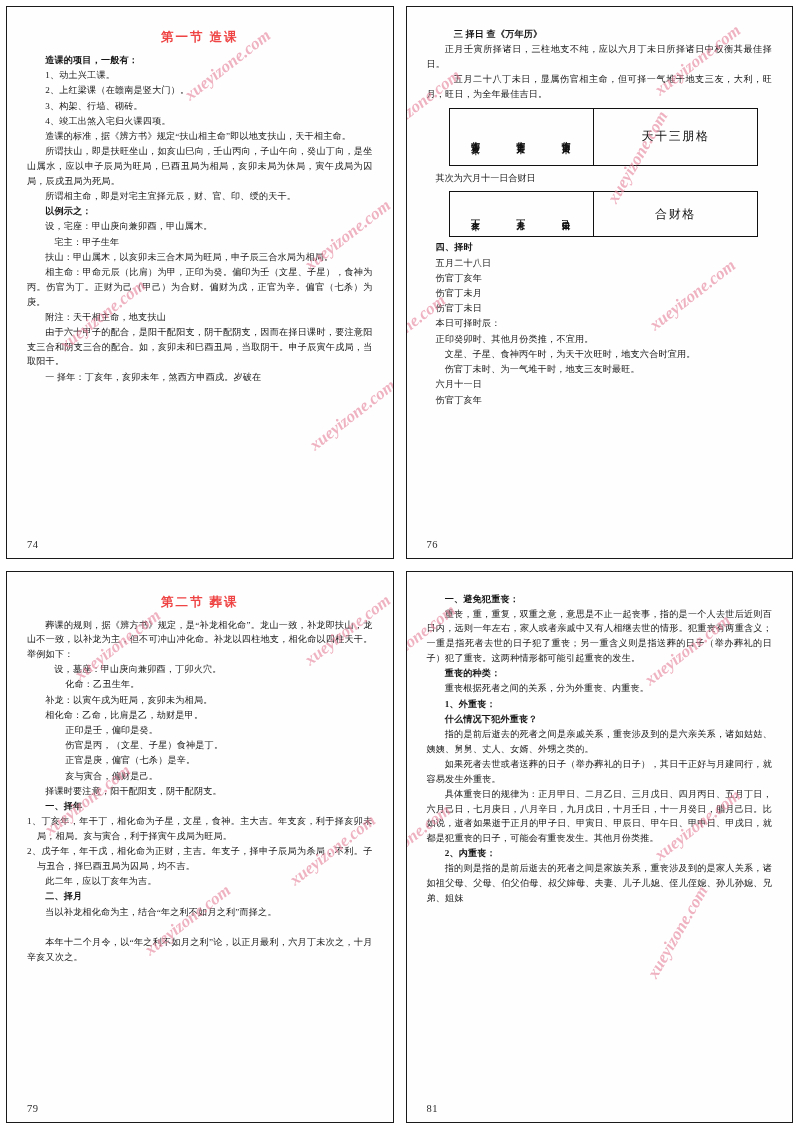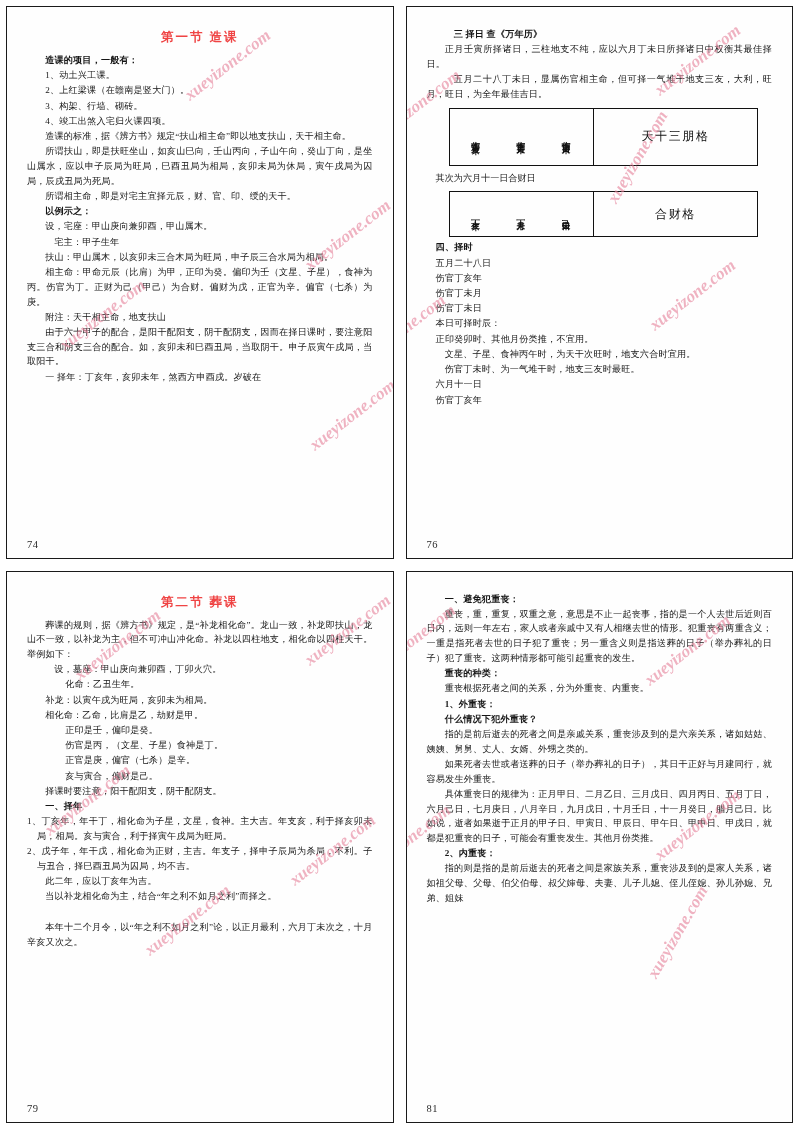--- a/index.html
+++ b/index.html
@@ -245,20 +245,21 @@
       <p class="p ind">相化命：乙命，比肩是乙，劫财是甲。</p>
       <p class="p ind4">正印是壬，偏印是癸。</p>
       <p class="p ind4">伤官是丙，（文星、子星）食神是丁。</p>
       <p class="p ind4">正官是庚，偏官（七杀）是辛。</p>
       <p class="p ind4">亥与寅合，偏财是己。</p>
       <p class="p ind">择课时要注意，阳干配阳支，阴干配阴支。</p>
       <p class="p ind b">一、择年</p>
       <p class="p ind hang">1、丁亥年，年干丁，相化命为子星，文星，食神。主大吉。年支亥，利于择亥卯未局，相局。亥与寅合，利于择寅午戌局为旺局。</p>
       <p class="p ind hang">2、戊子年，年干戊，相化命为正财，主吉。年支子，择申子辰局为杀局，不利。子与丑合，择巳酉丑局为囚局，均不吉。</p>
       <p class="p ind">此二年，应以丁亥年为吉。</p>
+      <p class="p ind b">二、择月</p>
       <p class="p ind">当以补龙相化命为主，结合“年之利不如月之利”而择之。</p>
       <p class="p ind" style="margin-top:16px;">本年十二个月令，以“年之利不如月之利”论，以正月最利，六月丁未次之，十月辛亥又次之。</p>
     </div>
     <div class="folio">79</div>
   </div>
 
   <div class="page">
     <div class="wm-layer">
       <div class="wm" style="left:-35px; top:90px; font-size:17px; transform:rotate(-38deg);">xueyizone.com</div>
       <div class="wm" style="left:240px; top:100px; font-size:17px; transform:rotate(-38deg);">xueyizone.com</div>

